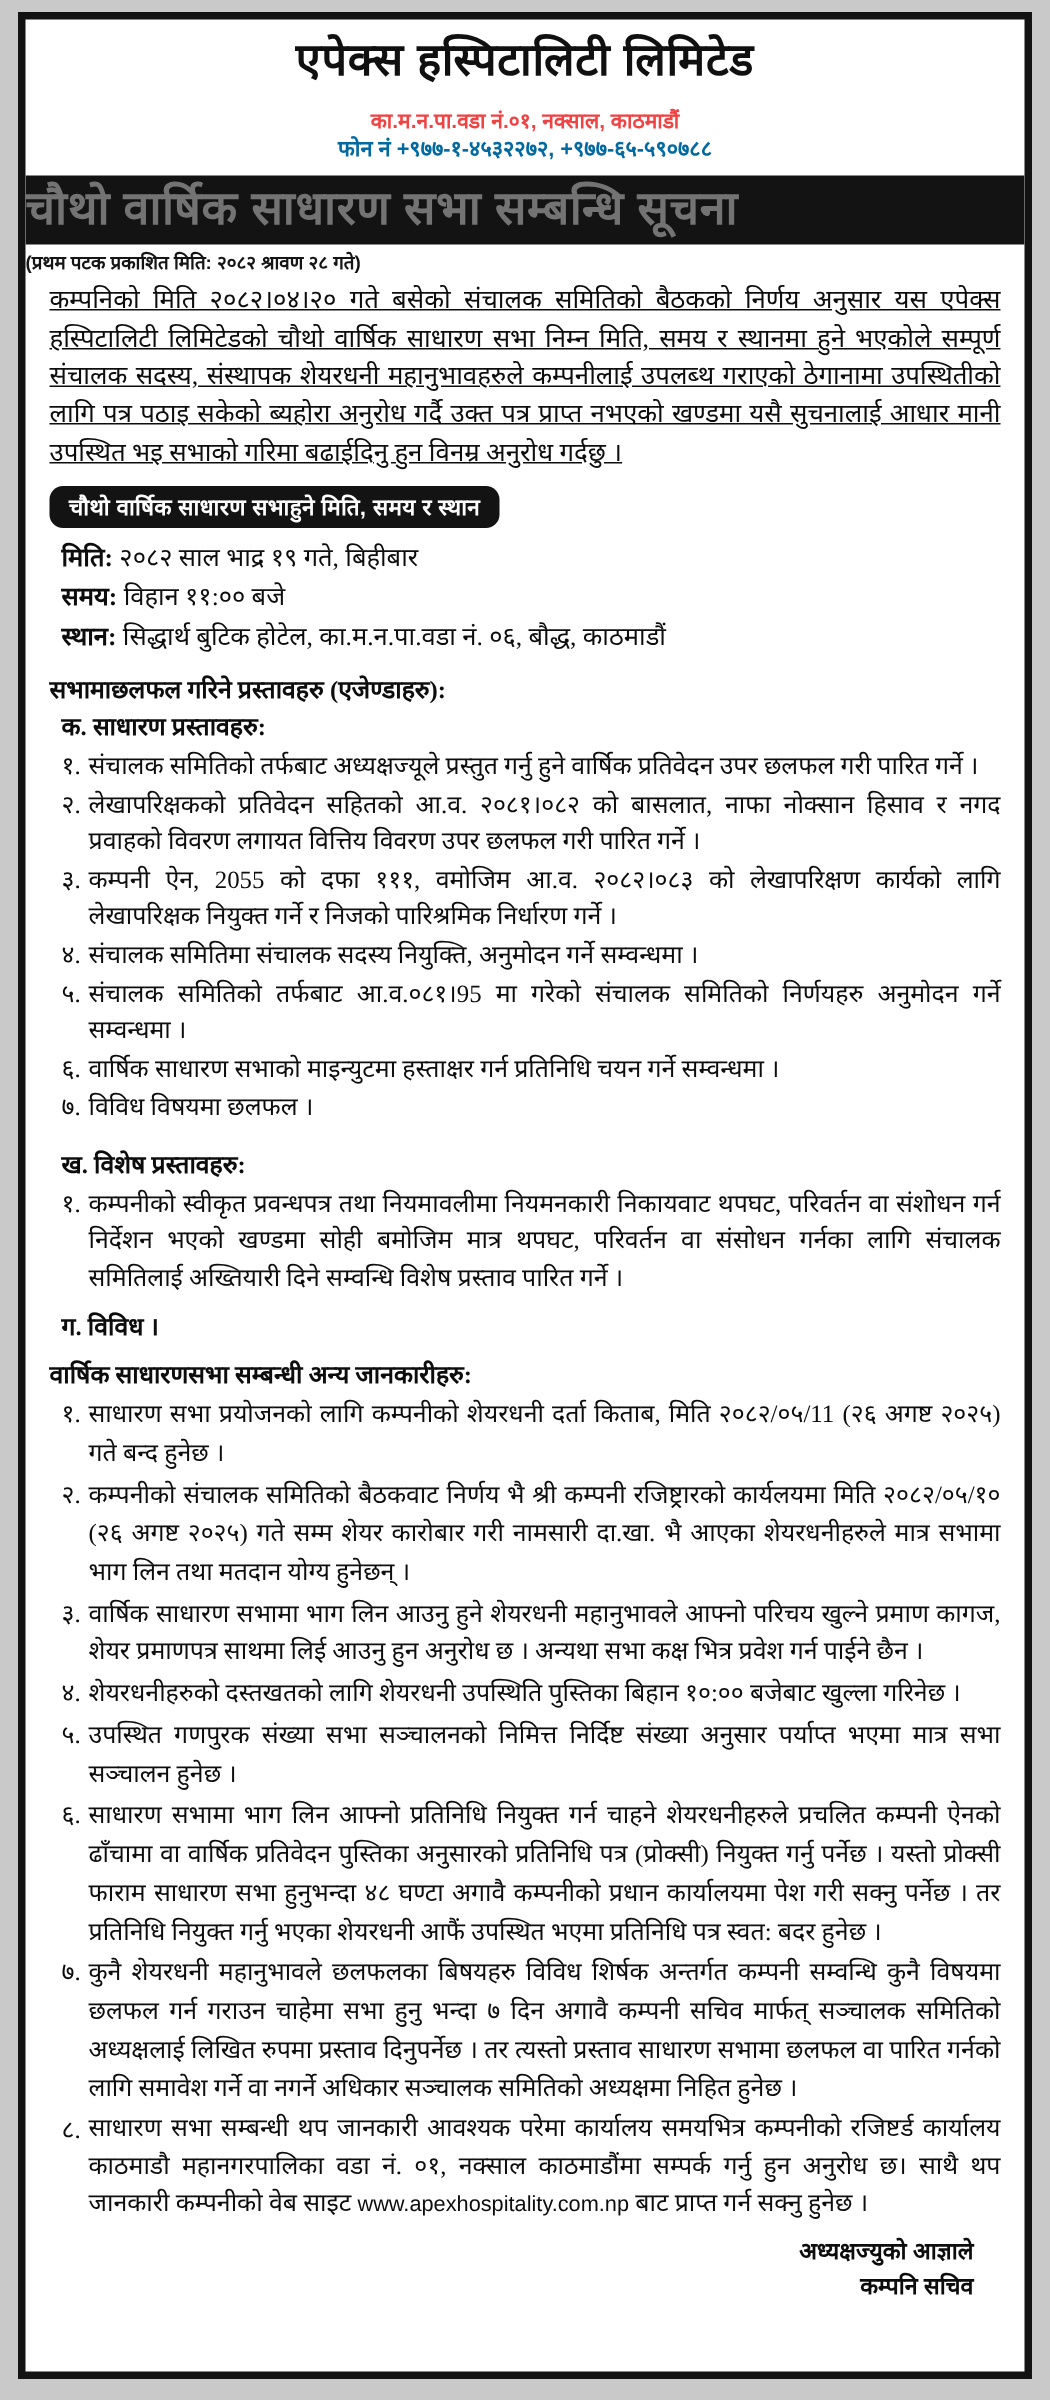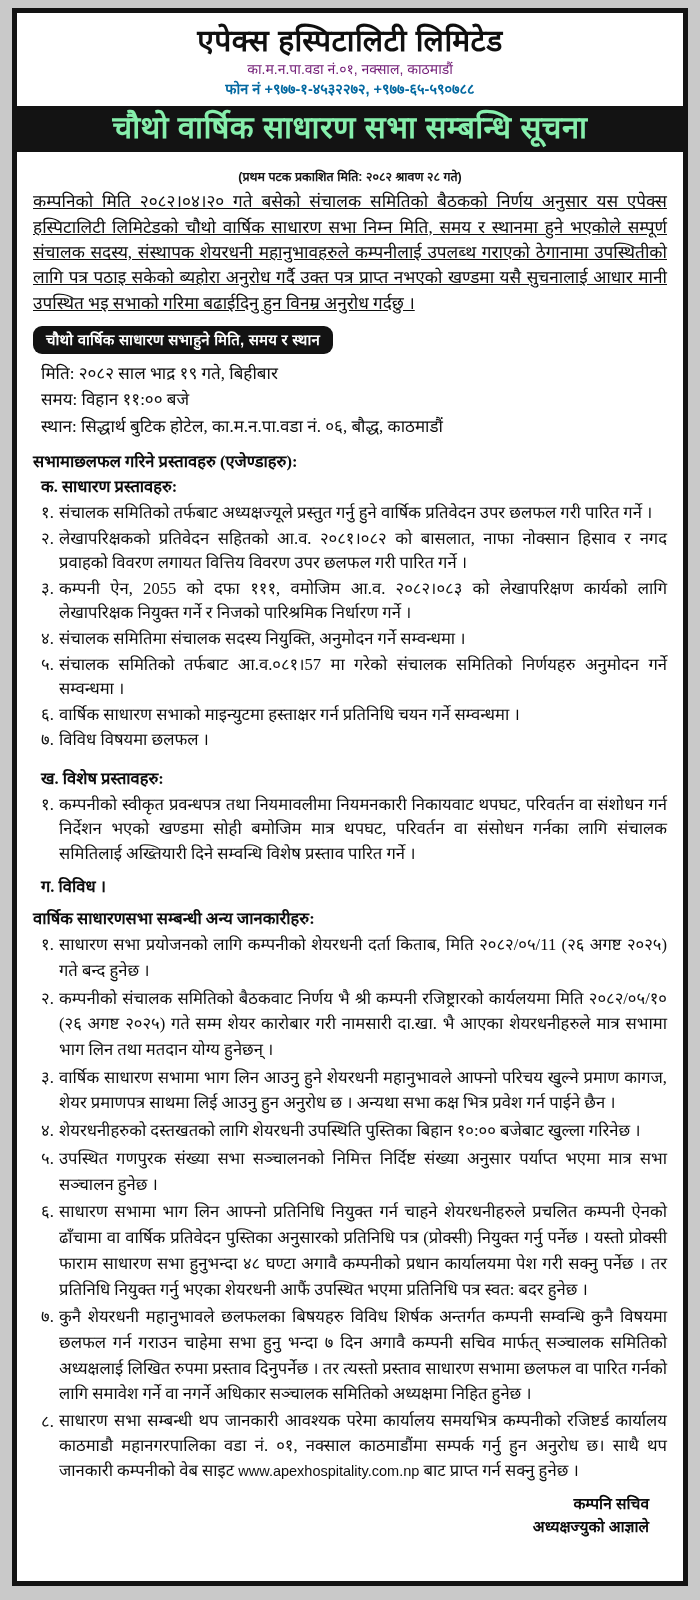--- a/index.html
+++ b/index.html
@@ -43,53 +43,53 @@
     font-family: "Liberation Sans", "DejaVu Sans", sans-serif;
     font-size: 30px;
     font-weight: bold;
     letter-spacing: 0.5px;
     line-height: 1.18;
     color: #101010;
   }
   .company-address {
     font-family: "Liberation Sans", "DejaVu Sans", sans-serif;
     font-size: 14px;
-    font-weight: normal;
+    font-weight: bold;
     line-height: 1.35;
-    margin-top: 2px;
-    color: #701a75;
+    margin-top: 13px;
+    color: #ef4444;
   }
   .company-phone {
     font-family: "Liberation Sans", "DejaVu Sans", sans-serif;
     font-size: 14.5px;
     font-weight: bold;
     line-height: 1.35;
     margin-top: 1px;
     color: #0369a1;
   }
 
   
   .title-banner {
     background: #131313;
-    color: #86efac;
-    text-align: center;
+    color: #737373;
+    text-align: left;
     padding: 4px 0 6px 0;
     font-family: "Liberation Sans", "DejaVu Sans", sans-serif;
     font-size: 31px;
     font-weight: bold;
     letter-spacing: 0.4px;
     line-height: 1.18;
   }
 
   .publish-line {
-    text-align: center;
+    text-align: left;
     font-family: "Liberation Sans", "DejaVu Sans", sans-serif;
     font-size: 12.5px;
     font-weight: bold;
-    padding: 16px 0 4px 0;
+    padding: 3px 0 4px 0;
     color: #151515;
   }
 
   
   .body-area {
     padding: 0 16px 10px 16px;
     color: #0d0d0d;
   }
 
   .intro-para {
@@ -117,21 +117,21 @@
   .meta-list {
     margin: 0 0 10px 0;
     padding: 0 0 0 8px;
   }
   .meta-row {
     font-size: 17px;
     line-height: 1.56;
     display: block;
   }
   .meta-label {
-    font-weight: normal;
+    font-weight: bold;
   }
 
   .section-heading {
     font-size: 16.5px;
     font-weight: bold;
     margin: 2px 0 1px 0;
     line-height: 1.45;
   }
   .sub-heading {
     font-size: 16.5px;
@@ -251,21 +251,21 @@
         <li>
           <span class="marker">३.</span>
           <span class="li-text">कम्पनी ऐन, 2055 को दफा १११, वमोजिम आ.व. २०८२।०८३ को लेखापरिक्षण कार्यको लागि लेखापरिक्षक नियुक्त गर्ने र निजको पारिश्रमिक निर्धारण गर्ने ।</span>
         </li>
         <li>
           <span class="marker">४.</span>
           <span class="li-text">संचालक समितिमा संचालक सदस्य नियुक्ति, अनुमोदन गर्ने सम्वन्धमा ।</span>
         </li>
         <li>
           <span class="marker">५.</span>
-          <span class="li-text">संचालक समितिको तर्फबाट आ.व.०८१।57 मा गरेको संचालक समितिको निर्णयहरु अनुमोदन गर्ने सम्वन्धमा ।</span>
+          <span class="li-text">संचालक समितिको तर्फबाट आ.व.०८१।95 मा गरेको संचालक समितिको निर्णयहरु अनुमोदन गर्ने सम्वन्धमा ।</span>
         </li>
         <li>
           <span class="marker">६.</span>
           <span class="li-text">वार्षिक साधारण सभाको माइन्युटमा हस्ताक्षर गर्न प्रतिनिधि चयन गर्ने सम्वन्धमा ।</span>
         </li>
         <li>
           <span class="marker">७.</span>
           <span class="li-text">विविध विषयमा छलफल ।</span>
         </li>
       </ol>
@@ -310,19 +310,19 @@
           <span class="marker">७.</span>
           <span class="li-text">कुनै शेयरधनी महानुभावले छलफलका बिषयहरु विविध शिर्षक अन्तर्गत कम्पनी सम्व‍न्धि कुनै विषयमा छलफल गर्न गराउन चाहेमा सभा हुनु भन्दा ७ दिन अगावै कम्पनी सचिव मार्फत् सञ्चालक समितिको अध्यक्षलाई लिखित रुपमा प्रस्ताव दिनुपर्नेछ । तर त्यस्तो प्रस्ताव साधारण सभामा छलफल वा पारित गर्नको लागि समावेश गर्ने वा नगर्ने अधिकार सञ्चालक समितिको अध्यक्षमा निहित हुनेछ ।</span>
         </li>
         <li>
           <span class="marker">८.</span>
           <span class="li-text final-note"><span>साधारण सभा सम्बन्धी थप जानकारी आवश्यक परेमा कार्यालय समयभित्र कम्पनीको रजिष्टर्ड कार्यालय काठमाडौ महानगरपालिका वडा नं. ०१, नक्साल काठमाडौंमा सम्पर्क गर्नु हुन अनुरोध छ। साथै थप जानकारी कम्पनीको वेब साइट </span><span class="url-text">www.apexhospitality.com.np</span><span> बाट प्राप्त गर्न सक्नु हुनेछ ।</span></span>
         </li>
       </ol>
 
       <div class="signature-block">
+        <div>अध्यक्षज्युको आज्ञाले</div>
         <div>कम्पनि सचिव</div>
-        <div>अध्यक्षज्युको आज्ञाले</div>
       </div>
 
     </div>
   </div>
 </div>
 
 </body></html>

